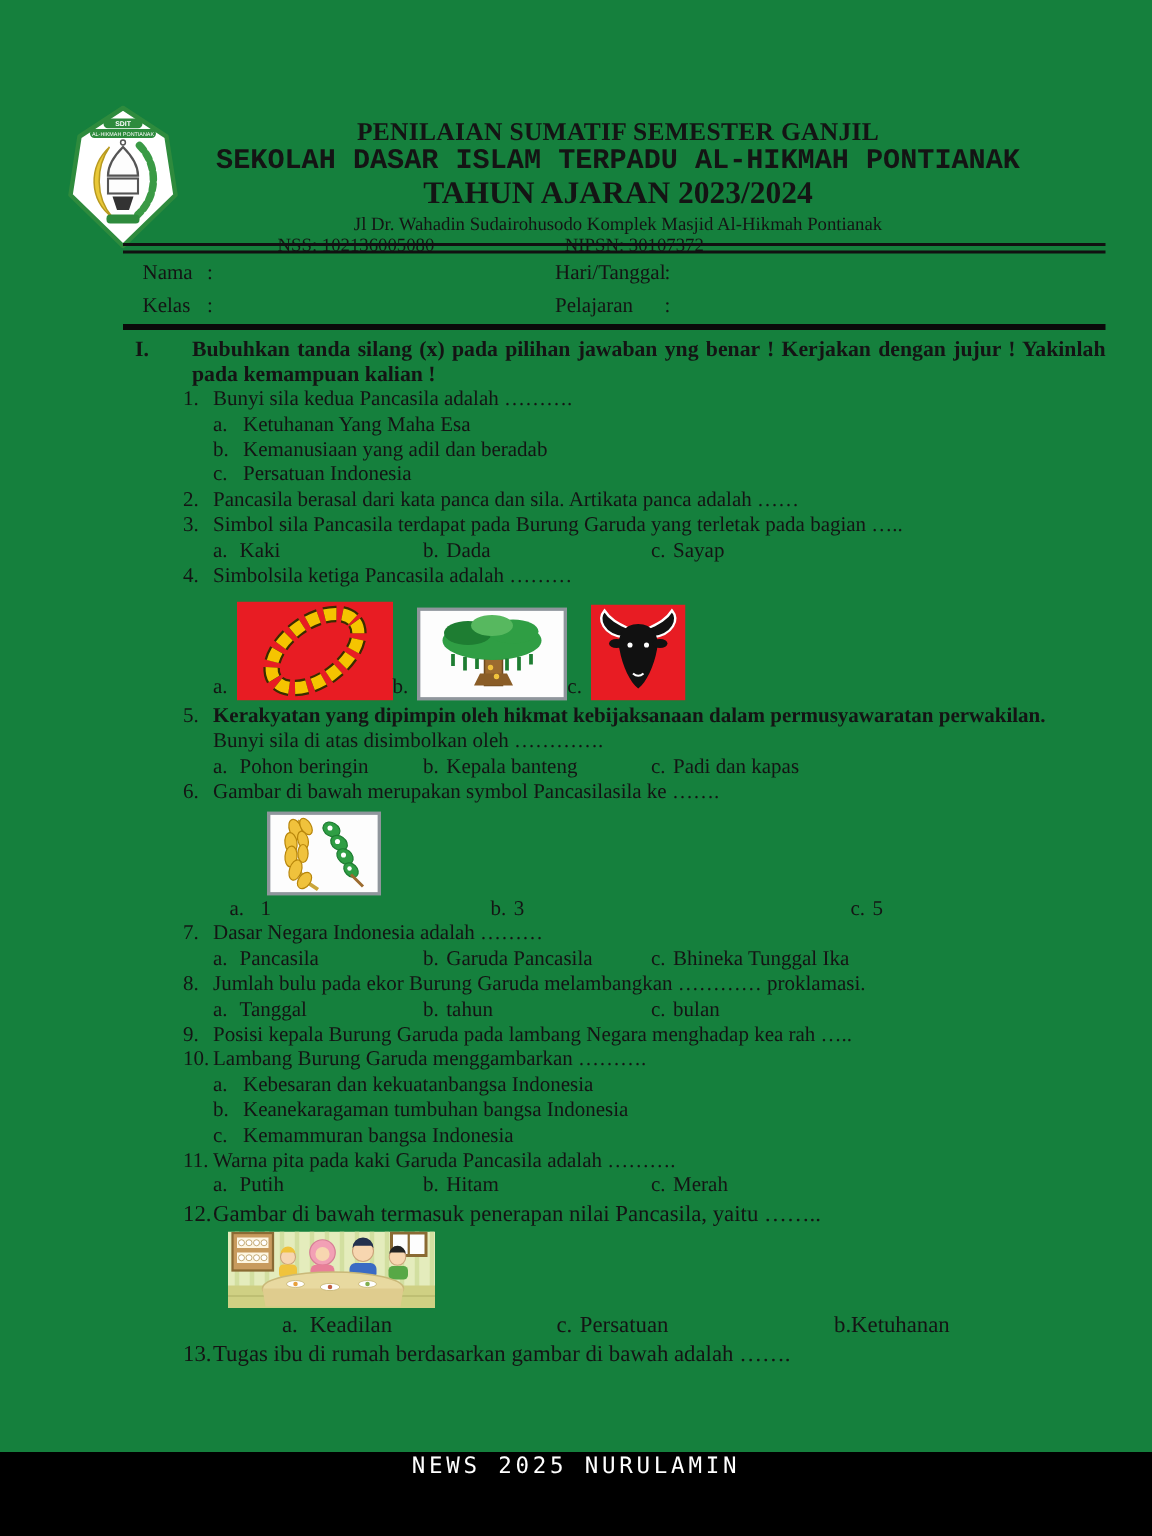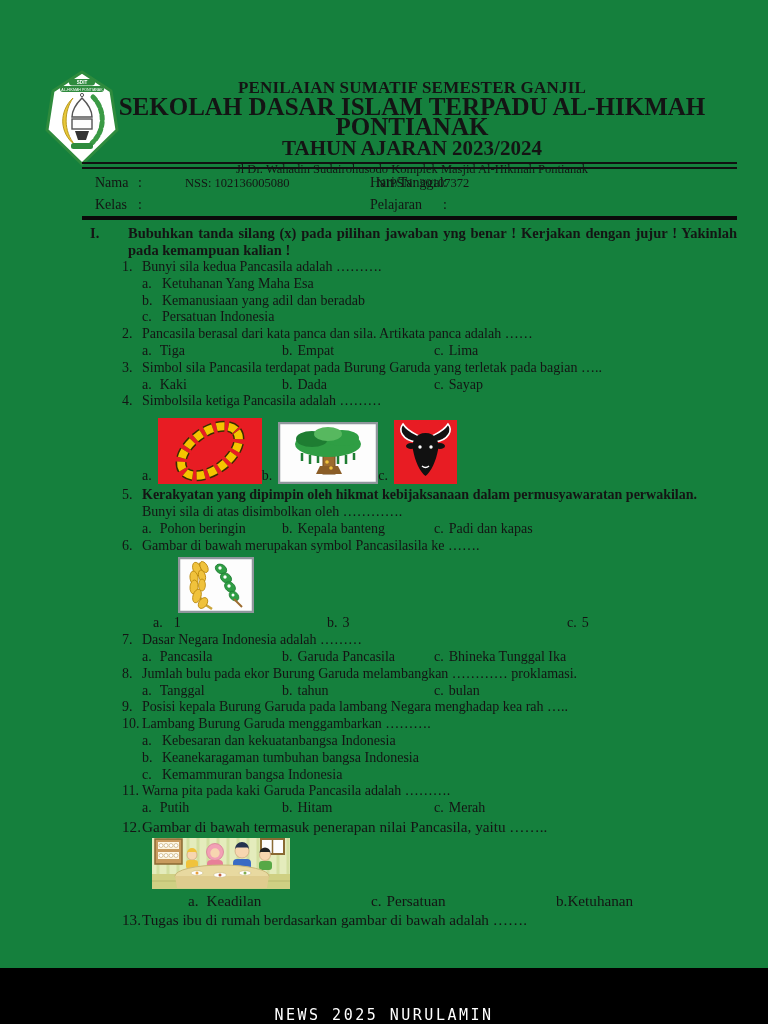--- a/index.html
+++ b/index.html
@@ -5,21 +5,21 @@
   html,body { margin:0; padding:0; background:#ffffff; }
   .page {
     position:relative; width:768px; height:1024px; margin:0 auto;
     background:#15803d; overflow:hidden;
     font-family:"Liberation Serif", serif; color:#141414;
   }
   
   .logo { position:absolute; left:42px; top:70px; width:80px; height:96px; }
   .htext { position:absolute; left:112px; top:78px; width:600px; text-align:center; }
   .t1 { font-size:17px; font-weight:bold; line-height:19px; letter-spacing:.2px; }
-  .t2 { font-size:25px; font-weight:bold; line-height:20px; }
+  .t2 { font-size:19px; font-weight:bold; line-height:20px;font-family:Liberation Mono, monospace; }
   .t3 { font-size:21px; font-weight:bold; line-height:23px; }
   .addr { font-size:12.5px; line-height:14px; margin-top:2px; }
   .nssrow { font-size:12.5px; line-height:14px; display:flex; text-align:left; }
   .nss { margin-left:73px; }
   .nipsn { margin-left:87px; }
   .rule-double { position:absolute; left:82px; width:655px; top:162px; height:3px;
                  border-top:2px solid #111; border-bottom:2px solid #111; }
   
   .info { position:absolute; left:95px; top:175px; width:642px; font-size:14px; }
   .inforow { position:relative; height:22px; }
@@ -55,21 +55,21 @@
   .imgrow4 { display:flex; align-items:flex-end; height:72px; margin:2px 0 3px 0; }
   .imgrow4 .lab { margin:0 6px 0 0; line-height:16px; }
   .ml-a { margin-left:11px; }
   .ml-b { margin-left:49px; }
   .ml-c { margin-left:66px; }
   .imgbox6 { margin:3px 0 2px 36px; width:76px; height:56px; }
   .imgbox12 { margin:2px 0 2px 10px; width:138px; height:51px; }
   svg { display:block; }
   
   .footer { position:absolute; left:0; top:968px; width:768px; height:56px;
-            background:#000; color:#fff; display:flex; align-items:flex-end; justify-content:center;
+            background:#000; color:#fff; display:flex; align-items:flex-start; justify-content:center;
             font-family:"DejaVu Sans Mono", monospace; font-size:15px; letter-spacing:2.5px; }
 </style>
 </head>
 <body>
 
 <div class="page">
 
   <div class="logo">
     <svg width="80" height="96" viewBox="0 0 80 96">
       <polygon points="40,2 69,21 75,60 40,94 5,60 11,21" fill="#ffffff" stroke="#2e8b3d" stroke-width="3" stroke-linejoin="round"></polygon>
@@ -138,25 +138,20 @@
             <span class="lab">c.</span>
             <span>Persatuan Indonesia</span>
           </div>
       </div>
     </div>
 
     <div class="q">
       <span class="qnum">2.</span>
       <div class="qbody">
         <div class="stem">Pancasila berasal dari kata panca dan sila. Artikata panca adalah ……</div>
-        <div class="opts3">
-          <span class="opt first"><span class="lab">a.</span><span>Tiga</span></span>
-          <span class="opt"><span class="lab">b.</span><span>Empat</span></span>
-          <span class="opt"><span class="lab">c.</span><span>Lima</span></span>
-        </div>
       </div>
     </div>
 
     <div class="q">
       <span class="qnum">3.</span>
       <div class="qbody">
         <div class="stem">Simbol sila Pancasila terdapat pada Burung Garuda yang terletak pada bagian …..</div>
         <div class="opts3">
           <span class="opt first"><span class="lab">a.</span><span>Kaki</span></span>
           <span class="opt"><span class="lab">b.</span><span>Dada</span></span>

